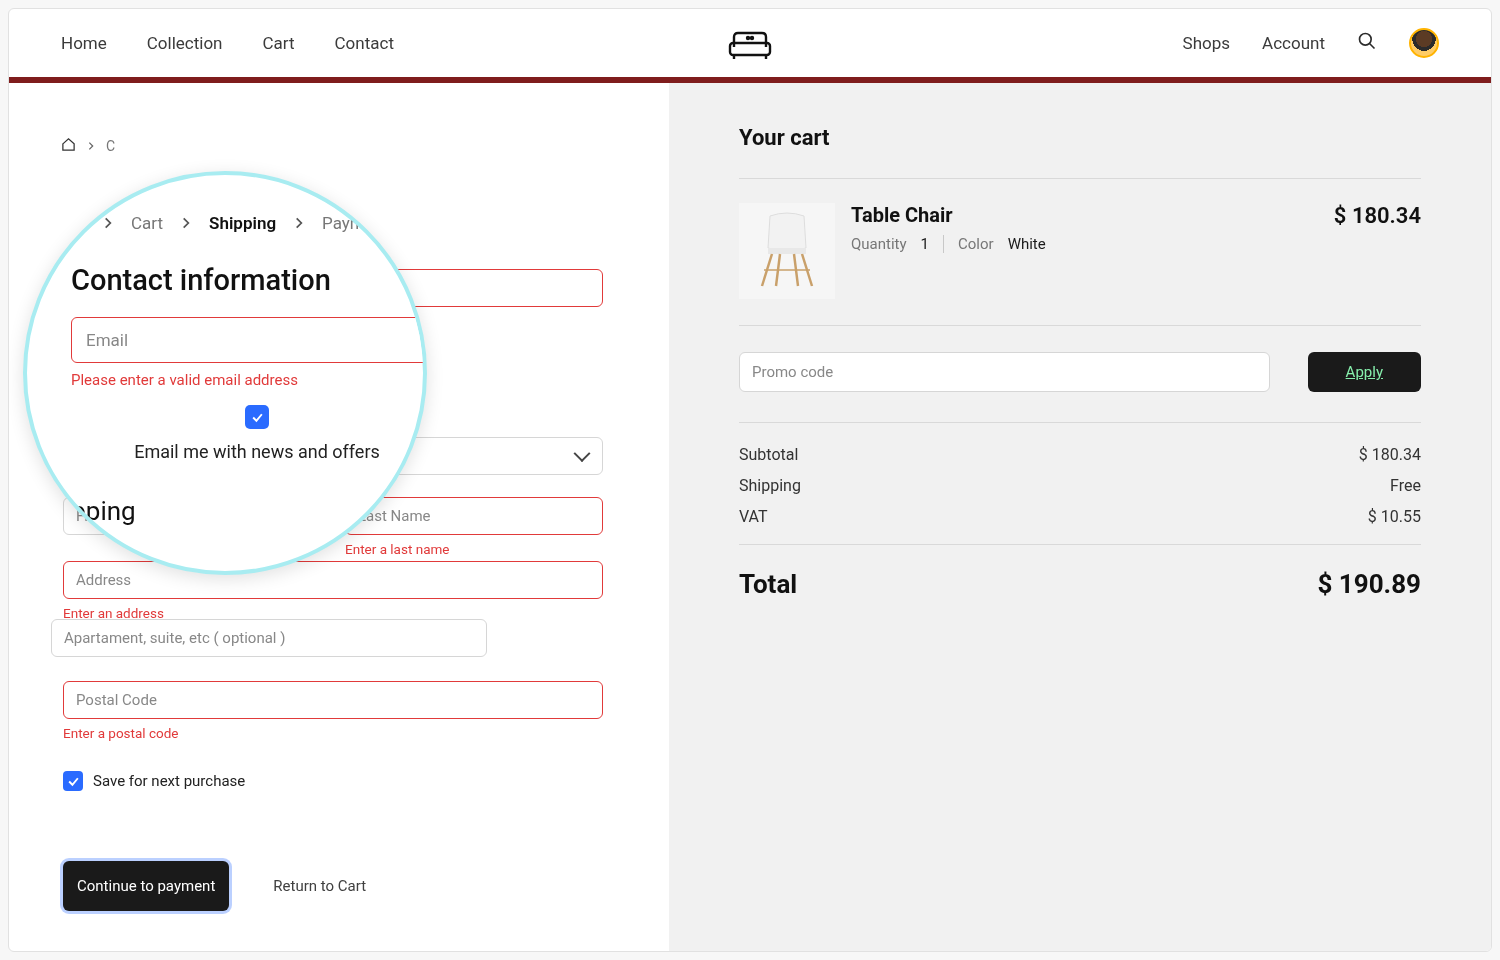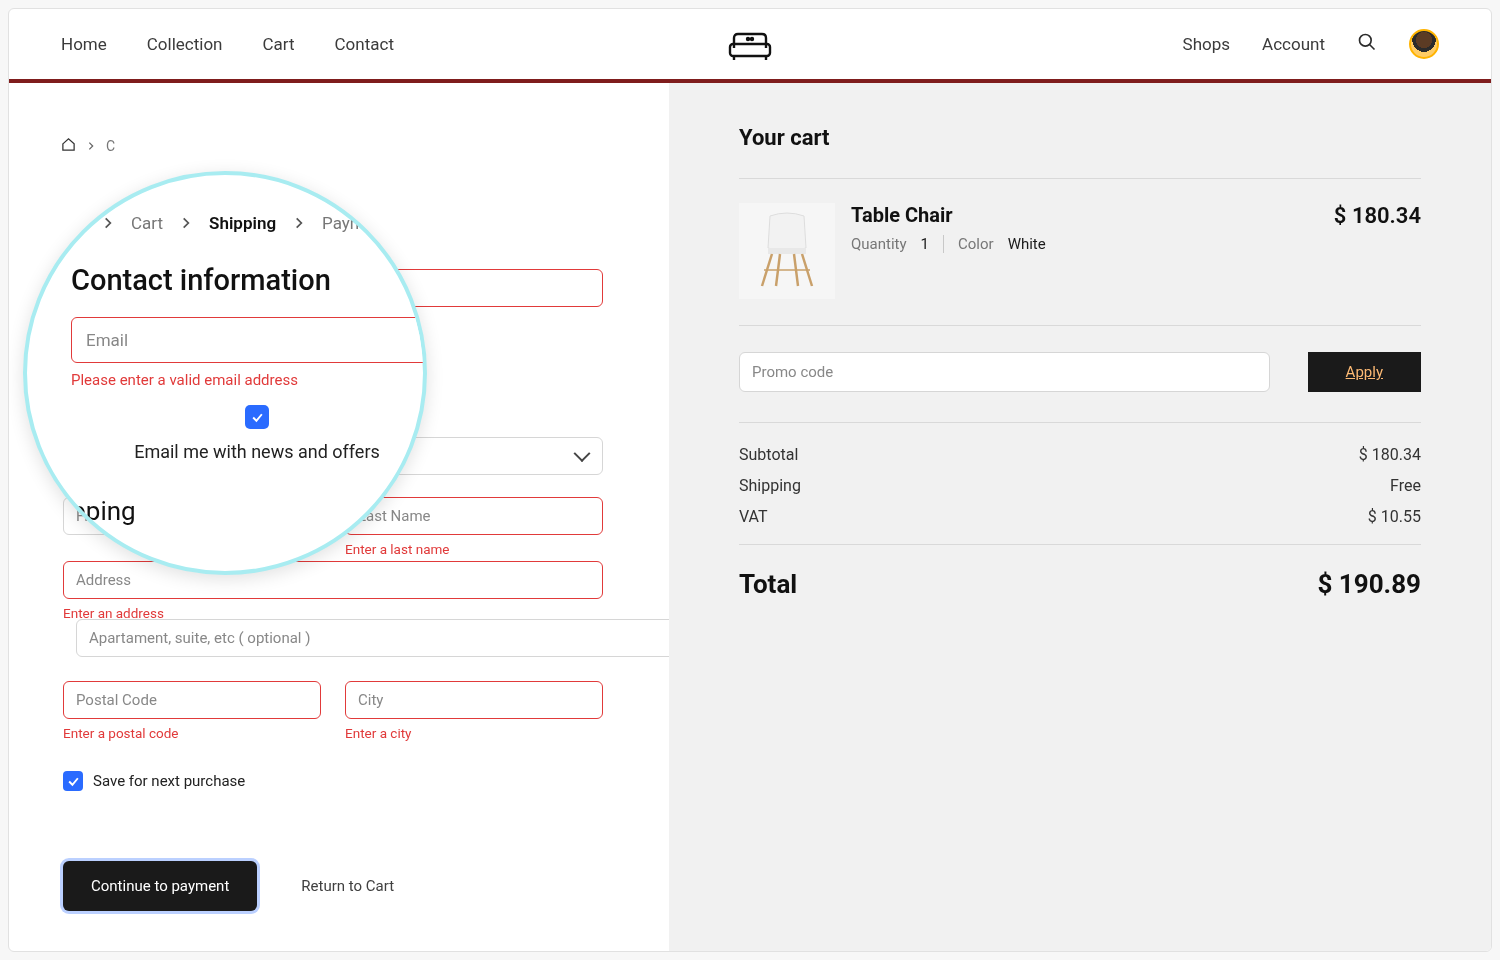--- a/index.html
+++ b/index.html
@@ -1,19 +1,19 @@
 <!DOCTYPE html>
 <html><head>
 <meta charset="utf-8">
 <style>
   * { box-sizing: border-box; margin: 0; padding: 0; font-family: -apple-system, BlinkMacSystemFont, "Segoe UI", Roboto, Arial, sans-serif; }
   body { background: #f7f7f7; width: 1500px; height: 960px; overflow: hidden; }
   .frame { margin: 8px; width: 1484px; height: 944px; background: #fff; border: 1px solid #e1e1e1; border-radius: 6px; position: relative; overflow: hidden; }
   
-  .header { display:flex; align-items:center; height:74px; border-bottom:4px solid #7f1d1d; padding:0 52px; position:relative; }
+  .header { display:flex; align-items:center; height:74px; border-bottom:6px solid #7f1d1d; padding:0 52px; position:relative; }
   .nav-left { display:flex; gap:40px; }
   .nav-left a { color:#3b3b3b; text-decoration:none; font-size:17px; cursor:pointer; }
   .logo { position:absolute; left:50%; transform:translateX(-50%); display:flex; align-items:center; }
   .nav-right { margin-left:auto; display:flex; align-items:center; gap:32px; }
   .nav-right a { color:#3b3b3b; text-decoration:none; font-size:17px; cursor:pointer; }
   .avatar { width:30px; height:30px; border-radius:50%; background: radial-gradient(circle at 50% 35%, #5b3b24 0 38%, #2b2b2b 38% 55%, #ffcc66 55% 100%); border:2px solid #ffb300; }
   .search-ic { width:20px; height:20px; }
   
   .main { display:flex; height:calc(100% - 74px); }
   .left { width:660px; padding:54px 52px 40px 52px; overflow:hidden; position:relative; }
@@ -26,21 +26,21 @@
   .inp::placeholder { color:#888; }
   .err-text { color:#e13a3a; font-size:13.5px; margin-top:6px; }
   .row2 { display:flex; gap:24px; }
   .row2 > div { flex:1; }
   .sel { width:100%; height:38px; border:1px solid #d6d6d6; border-radius:6px; padding:0 12px; font-size:15px; color:#666; background:#fff; position:relative; display:flex; align-items:center; }
   .sel::after { content:""; position:absolute; right:14px; top:50%; width:10px; height:10px; border-right:2px solid #444; border-bottom:2px solid #444; transform:translateY(-70%) rotate(45deg); }
   .chk { display:flex; align-items:center; gap:10px; margin-top:18px; }
   .chkbox { width:20px; height:20px; background:#2a6bff; border-radius:4px; display:flex; align-items:center; justify-content:center; }
   .chkbox svg { width:13px; height:13px; }
   .btn-row { display:flex; align-items:center; gap:44px; margin-top:44px; }
-  .btn-primary { background:#1a1a1a; color:#fff; border:none; border-radius:6px; padding:16px 28px; font-size:15px; cursor:pointer; box-shadow:0 0 0 3px rgba(60,120,255,.35); }
+  .btn-primary { background:#1a1a1a; color:#fff; border:none; border-radius:6px; padding:16px 14px; font-size:15px; cursor:pointer; box-shadow:0 0 0 3px rgba(60,120,255,.35); }
   .link-plain { color:#404040; font-size:15px; cursor:pointer; }
   
   .magnifier { position:absolute; left:14px; top:88px; width:404px; height:404px; border:4px solid #a8ecf1; border-radius:50%; background:#fff; box-shadow:0 4px 18px rgba(0,0,0,.12); overflow:hidden; z-index:10; }
   .mag-inner { padding:38px 44px 30px 44px; width:460px; }
   .crumb-big { display:flex; align-items:center; gap:16px; font-size:17px; color:#777; margin-bottom:30px; white-space:nowrap; }
   .crumb-big .active { color:#111; font-weight:600; }
   .crumb-big svg { width:14px; height:14px; flex-shrink:0; }
   .mag-title { font-size:29px; font-weight:500; color:#111; margin-bottom:20px; }
   .mag-inp { width:100%; height:46px; border:1.5px solid #e13a3a; border-radius:6px; padding:0 14px; font-size:17px; color:#666; background:#fff; }
   .mag-inp::placeholder { color:#888; }
@@ -54,32 +54,32 @@
   .cart-item { display:flex; padding:24px 0 26px 0; }
   .thumb { width:96px; height:96px; background:#f6f6f6; display:flex; align-items:center; justify-content:center; }
   .item-mid { margin-left:16px; flex:1; }
   .item-name { font-size:20px; font-weight:700; color:#111; margin-bottom:8px; }
   .item-meta { display:flex; align-items:center; gap:14px; color:#777; font-size:15px; }
   .item-meta .val { color:#1b1b1b; }
   .vsep { width:1px; height:18px; background:#c8c8c8; }
   .item-price { font-size:22px; font-weight:600; color:#111; white-space:nowrap; }
   .promo-row { display:flex; gap:38px; padding:26px 0 30px 0; }
   .promo-row .inp { flex:1; height:40px; }
-  .btn-apply { background:#1a1a1a; color:#fdba74; border:none; border-radius:0; padding:0 38px; height:40px; font-size:15px; cursor:pointer;text-decoration:underline; }
+  .btn-apply { background:#1a1a1a; color:#86efac; border:none; border-radius:6px; padding:0 38px; height:40px; font-size:15px; cursor:pointer;text-decoration:underline; }
   .sum-block { padding:22px 0 18px 0; display:flex; flex-direction:column; gap:12px; }
   .sum-row { display:flex; justify-content:space-between; font-size:16px; color:#333; }
   .total-row { display:flex; justify-content:space-between; padding-top:24px; }
   .total-row .lab { font-size:26px; font-weight:700; color:#111; }
   .total-row .val { font-size:26px; font-weight:700; color:#111; }
   
   .bg-email { position:absolute; left:54px; top:186px; width:540px; }
   .bg-select { position:absolute; left:54px; top:354px; width:540px; }
   .bg-names { position:absolute; left:54px; top:414px; width:540px; }
   .bg-addr  { position:absolute; left:54px; top:478px; width:540px; }
-  .bg-apt   { position:absolute; left:67px; top:536px; width:618px; }
+  .bg-apt   { position:absolute; left:42px; top:536px; width:436px; }
   .bg-postal{ position:absolute; left:54px; top:598px; width:540px; }
   .bg-save  { position:absolute; left:54px; top:670px; width:540px; }
   .bg-btns  { position:absolute; left:54px; top:734px; width:540px; }
 </style>
 </head>
 <body>
 
 <div class="frame">
 
   <div class="header">
@@ -148,24 +148,20 @@
         <input class="inp err" placeholder="Address" style="">
         <div class="err-text">Enter an address</div>
       </div>
       <div class="bg-apt">
         <input class="inp" placeholder="Apartament, suite, etc ( optional )" style="">
       </div>
       <div class="bg-postal row2">
         <div>
           <input class="inp err" placeholder="Postal Code" style="">
           <div class="err-text">Enter a postal code</div>
-        </div>
-        <div>
-          <input class="inp err" placeholder="City" style="">
-          <div class="err-text">Enter a city</div>
         </div>
       </div>
       <div class="bg-save chk">
         <div class="chkbox">
           <svg viewBox="0 0 24 24" fill="none" stroke="#fff" stroke-width="3.5">
               <polyline points="4,12 10,18 20,6"></polyline>
             </svg>
         </div>
         <span style="font-size:15px;color:#222">Save for next purchase</span>
       </div>

